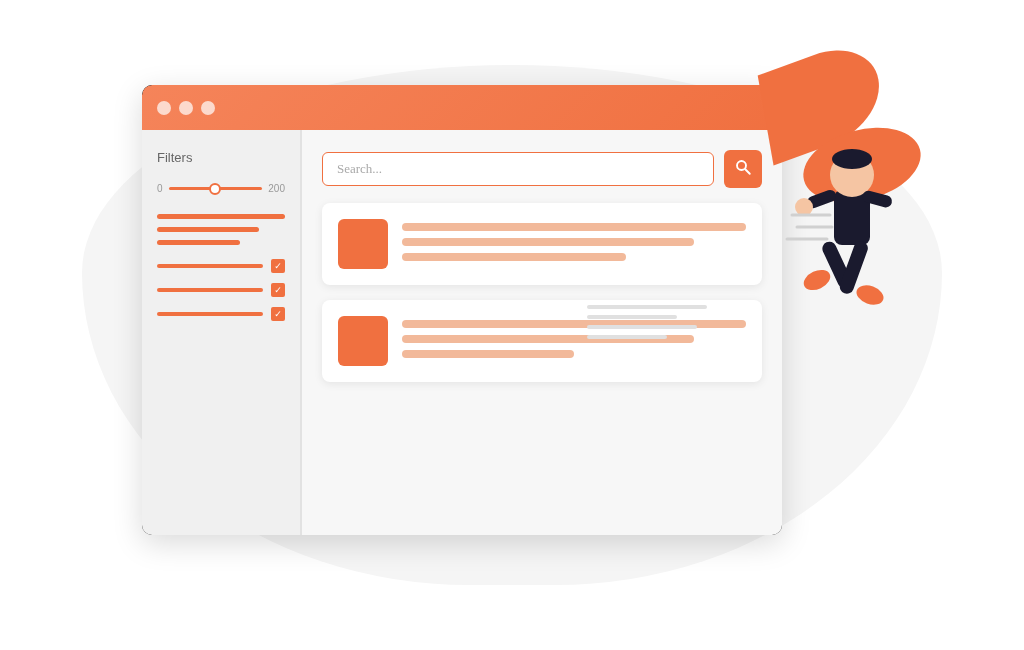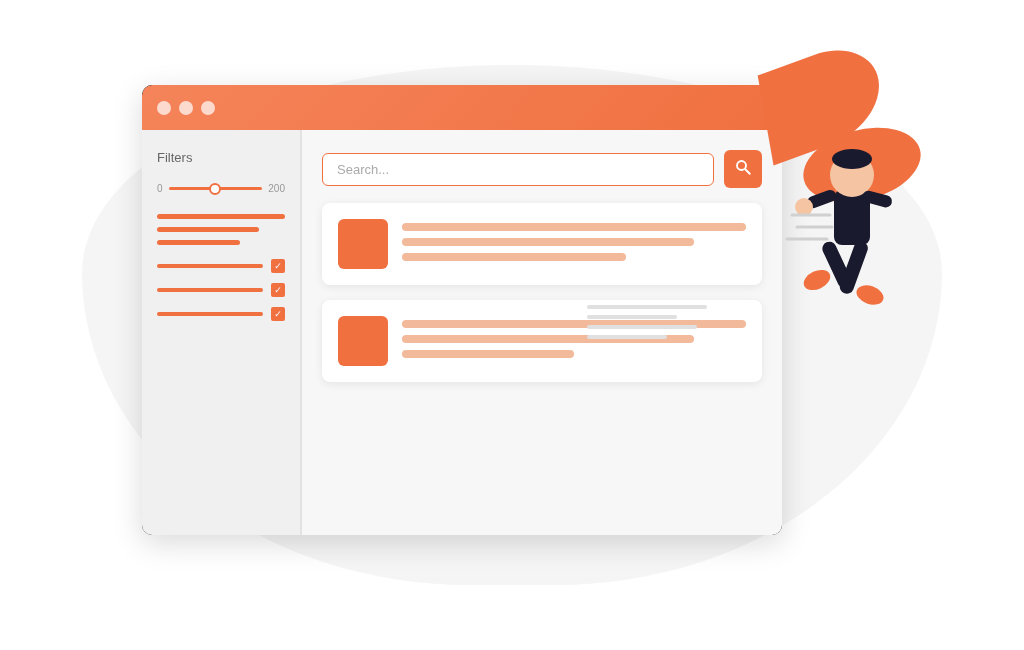--- a/index.html
+++ b/index.html
@@ -182,20 +182,21 @@
       flex-direction: column;
       gap: 15px;
       background: #f7f7f7;
     }
 
     
     .search-bar {
       display: flex;
       align-items: center;
       gap: 10px;
+      font-family: Liberation Serif, serif;
     }
 
     .search-input-wrapper {
       flex: 1;
       background: #fff;
       border: 1.5px solid #f07040;
       border-radius: 6px;
       padding: 8px 14px;
       display: flex;
       align-items: center;

